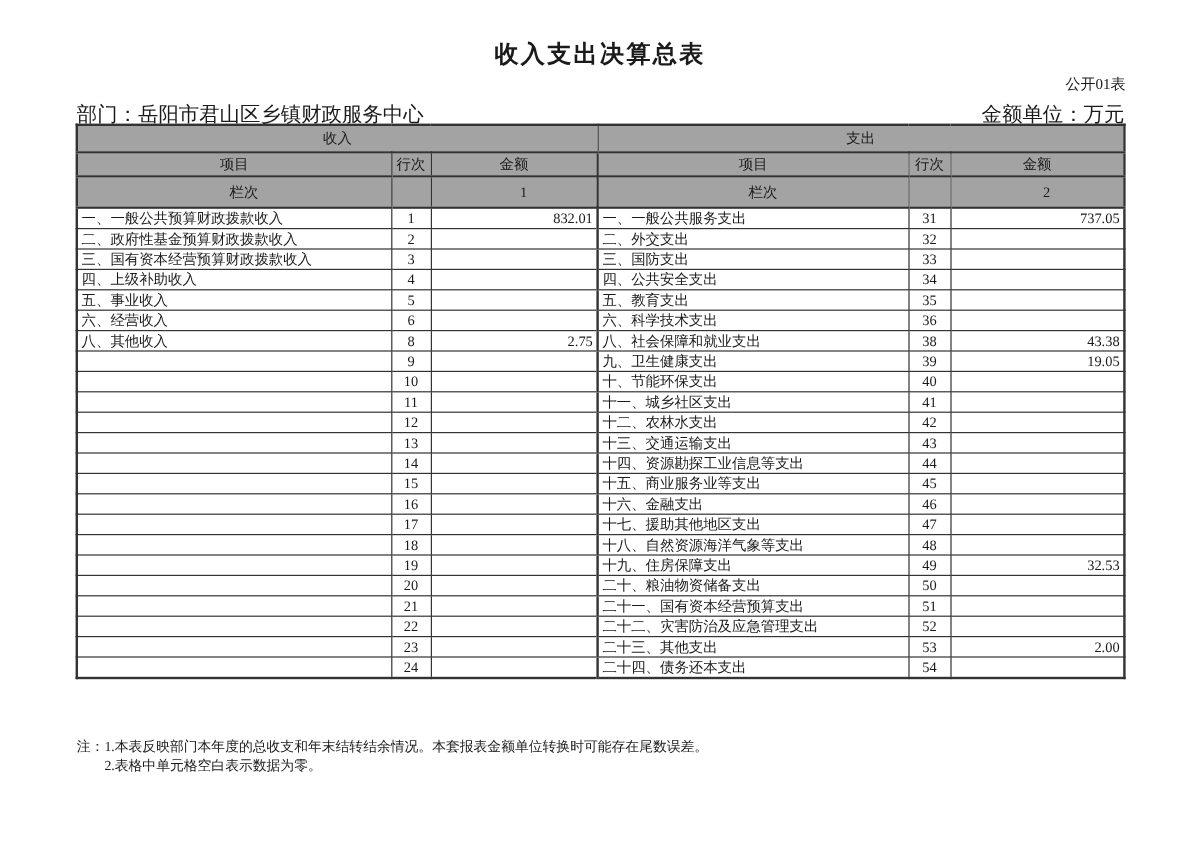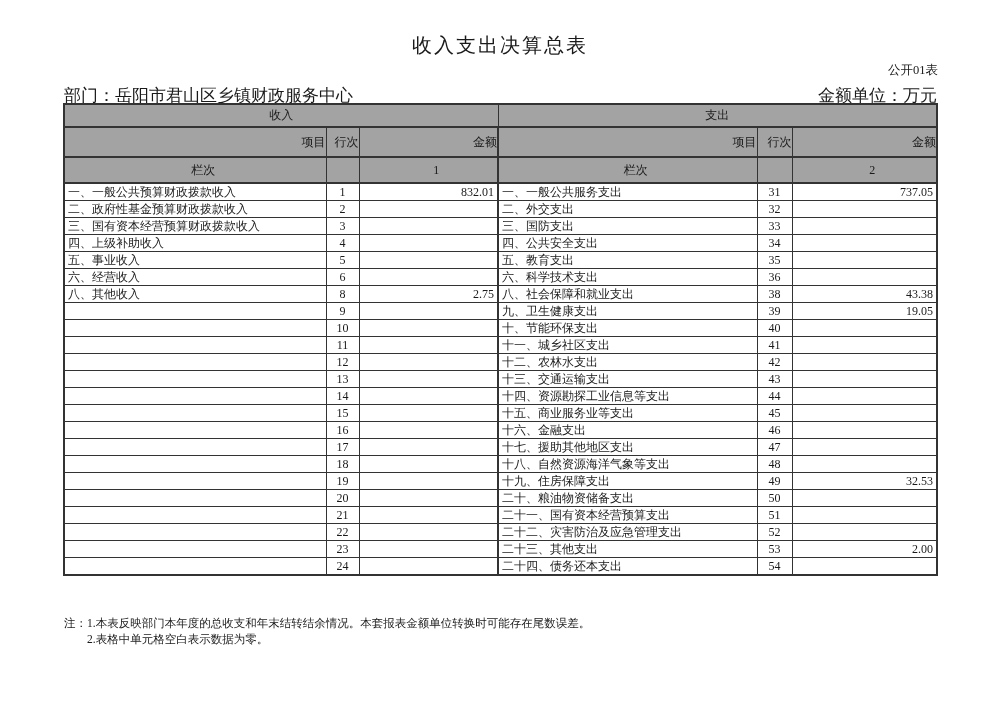--- a/index.html
+++ b/index.html
@@ -4,21 +4,21 @@
 <style>
   * { margin: 0; padding: 0; box-sizing: border-box; }
   html, body { background: #ffffff; }
   body {
     width: 1000px; height: 706px; position: relative;
     font-family: "Liberation Serif", "DejaVu Serif", serif;
     color: #1a1a1a; overflow: hidden;
   }
   .page-title {
     position: absolute; top: 32px; left: 0; width: 1000px;
-    text-align: center; font-size: 20px; font-weight: normal; letter-spacing: 2px;
+    text-align: center; font-size: 20px; font-weight: bold; letter-spacing: 2px;
   }
   .table-code {
     position: absolute; top: 62px; right: 62px; font-size: 12.5px;
   }
   .meta-line {
     position: absolute; top: 84px; left: 64px; right: 63px;
     display: flex; justify-content: space-between; font-size: 17px;
   }
   table.budget {
     position: absolute; top: 103px; left: 63px; width: 873px;
@@ -28,21 +28,21 @@
   table.budget td {
     border: 1px solid #333; white-space: nowrap; overflow: hidden;
     font-size: 12px; vertical-align: middle;
   }
   table.budget td:nth-child(3) { border-right: 2px solid #333; }
   thead td {
     background: #a3a3a3; text-align: center; font-size: 12.5px;
     border-bottom: 2px solid #333 !important;
   }
   tr.h1 td { height: 23px; }
-  tr.h2 td { height: 30px; text-align: right; }
+  tr.h2 td { height: 20px; }
   tr.h3 td { height: 26px; padding-left: 16px; }
   tbody td { height: 16.9px; line-height: 16px; padding: 0 3px; background: #ffffff; }
   tbody td.item   { text-align: left; }
   tbody td.rowno  { text-align: center; }
   tbody td.amount { text-align: right; }
   .notes {
     position: absolute; top: 616px; left: 64px; right: 60px;
     display: flex; font-size: 11.5px; line-height: 15.5px;
   }
   .notes-label { flex: 0 0 auto; }

